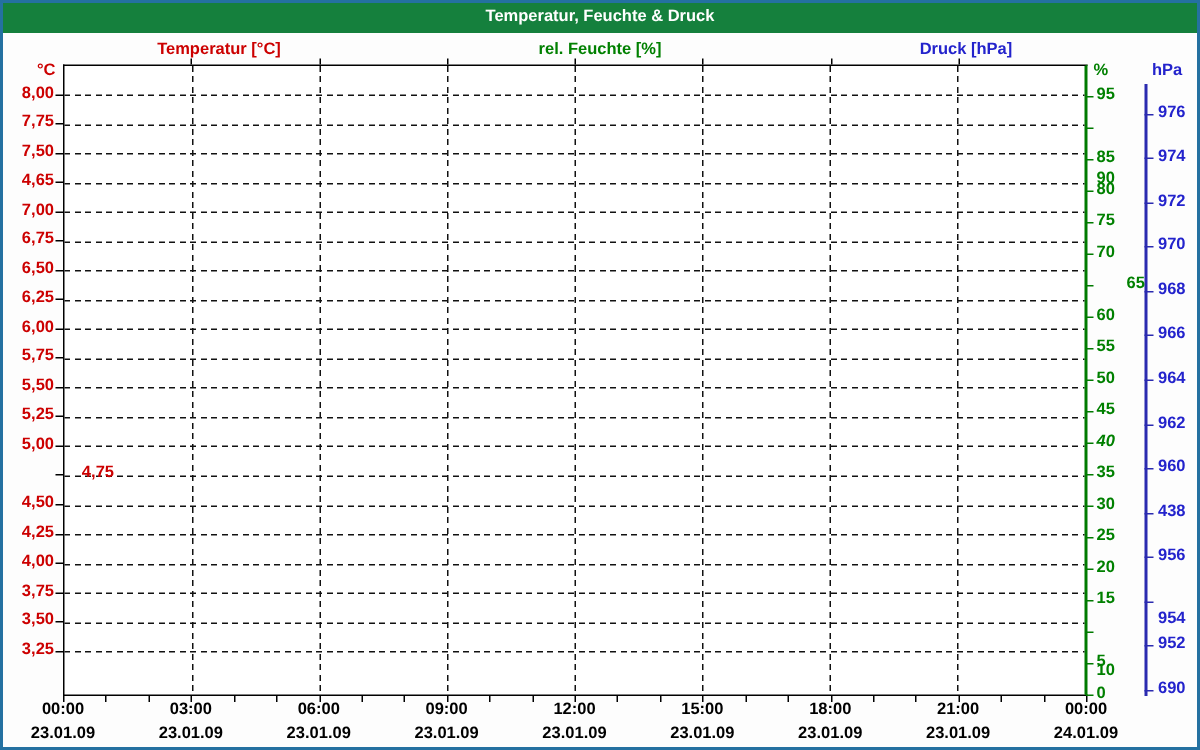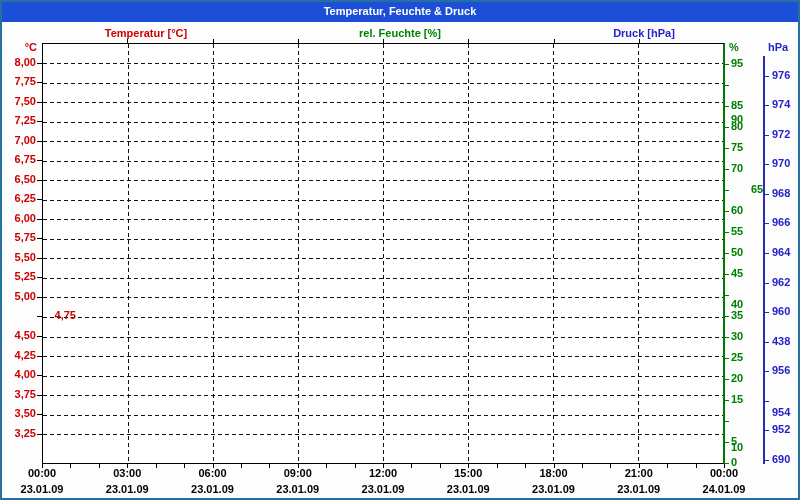--- a/index.html
+++ b/index.html
@@ -32,21 +32,21 @@
   #hdr-press{left:766px;top:39px;}
   .ylab{position:absolute;font-size:11px;font-weight:bold;line-height:13px;white-space:nowrap;}
   .xlab{position:absolute;font-size:11px;font-weight:bold;color:#000;text-align:center;width:64px;white-space:nowrap;}
   #pressure-axis-line{position:absolute;left:761px;top:54px;width:2px;height:408px;background:#2b2bb0;}
   .tickmark{position:absolute;}
 </style>
 </head>
 <body>
 
 <div id="frame" style="border-color: rgb(36, 113, 161);">
-  <div id="titlebar" style="background: #1d4ed8;">
+  <div id="titlebar" style="background: #15803d;">
     <span>Temperatur, Feuchte &amp; Druck</span>
   </div>
 
   <span class="legend-label" id="leg-temp" style="color: rgb(204, 0, 0);">Temperatur [°C]</span>
   <span class="legend-label" id="leg-hum" style="color: rgb(0, 128, 0);">rel. Feuchte [%]</span>
   <span class="legend-label" id="leg-press" style="color: rgb(35, 35, 204);">Druck [hPa]</span>
 
   <div class="axis-header" id="hdr-temp" style="color: rgb(204, 0, 0);">°C</div>
   <div class="axis-header" id="hdr-hum" style="color: rgb(0, 128, 0);">%</div>
   <div class="axis-header" id="hdr-press" style="color: rgb(35, 35, 204);">hPa</div>
@@ -81,21 +81,21 @@
       <div class="vgrid" style="left: 594.5px;"></div>
     </div>
   <div id="pressure-axis-line" style="background: rgb(43, 43, 176);"></div>
 <div class="tickmark" style="left: 35px; top: 60.5349px; width: 5px; height: 1px; background: rgb(0, 0, 0);"></div>
     <div class="ylab" style="left: 0px; top: 53.5349px; width: 34px; text-align: right; color: rgb(204, 0, 0);">8,00</div>
     <div class="tickmark" style="left: 35px; top: 80.0698px; width: 5px; height: 1px; background: rgb(0, 0, 0);"></div>
     <div class="ylab" style="left: 0px; top: 73.0698px; width: 34px; text-align: right; color: rgb(204, 0, 0);">7,75</div>
     <div class="tickmark" style="left: 35px; top: 99.6047px; width: 5px; height: 1px; background: rgb(0, 0, 0);"></div>
     <div class="ylab" style="left: 0px; top: 92.6047px; width: 34px; text-align: right; color: rgb(204, 0, 0);">7,50</div>
     <div class="tickmark" style="left: 35px; top: 119.14px; width: 5px; height: 1px; background: rgb(0, 0, 0);"></div>
-    <div class="ylab" style="left: 0px; top: 112.14px; width: 34px; text-align: right; color: rgb(204, 0, 0);">7,25</div>
+    <div class="ylab" style="left: 0px; top: 112.14px; width: 34px; text-align: right; color: rgb(204, 0, 0);">4,65</div>
     <div class="tickmark" style="left: 35px; top: 138.674px; width: 5px; height: 1px; background: rgb(0, 0, 0);"></div>
     <div class="ylab" style="left: 0px; top: 131.674px; width: 34px; text-align: right; color: rgb(204, 0, 0);">7,00</div>
     <div class="tickmark" style="left: 35px; top: 158.209px; width: 5px; height: 1px; background: rgb(0, 0, 0);"></div>
     <div class="ylab" style="left: 0px; top: 151.209px; width: 34px; text-align: right; color: rgb(204, 0, 0);">6,75</div>
     <div class="tickmark" style="left: 35px; top: 177.744px; width: 5px; height: 1px; background: rgb(0, 0, 0);"></div>
     <div class="ylab" style="left: 0px; top: 170.744px; width: 34px; text-align: right; color: rgb(204, 0, 0);">6,50</div>
     <div class="tickmark" style="left: 35px; top: 197.279px; width: 5px; height: 1px; background: rgb(0, 0, 0);"></div>
     <div class="ylab" style="left: 0px; top: 190.279px; width: 34px; text-align: right; color: rgb(204, 0, 0);">6,25</div>
     <div class="tickmark" style="left: 35px; top: 216.814px; width: 5px; height: 1px; background: rgb(0, 0, 0);"></div>
     <div class="ylab" style="left: 0px; top: 209.814px; width: 34px; text-align: right; color: rgb(204, 0, 0);">6,00</div>
@@ -137,21 +137,21 @@
     <div class="ylab" style="left: 729px; top: 181px; color: rgb(0, 128, 0); margin-left: 20px;">65</div>
     <div class="tickmark" style="left: 722px; top: 209px; width: 5px; height: 1px; background: rgb(0, 122, 0);"></div>
     <div class="ylab" style="left: 729px; top: 202px; color: rgb(0, 128, 0);">60</div>
     <div class="tickmark" style="left: 722px; top: 230px; width: 5px; height: 1px; background: rgb(0, 122, 0);"></div>
     <div class="ylab" style="left: 729px; top: 223px; color: rgb(0, 128, 0);">55</div>
     <div class="tickmark" style="left: 722px; top: 251px; width: 5px; height: 1px; background: rgb(0, 122, 0);"></div>
     <div class="ylab" style="left: 729px; top: 244px; color: rgb(0, 128, 0);">50</div>
     <div class="tickmark" style="left: 722px; top: 272px; width: 5px; height: 1px; background: rgb(0, 122, 0);"></div>
     <div class="ylab" style="left: 729px; top: 265px; color: rgb(0, 128, 0);">45</div>
     <div class="tickmark" style="left: 722px; top: 293px; width: 5px; height: 1px; background: rgb(0, 122, 0);"></div>
-    <div class="ylab" style="left: 729px; top: 296px; color: rgb(0, 128, 0);">40</div>
+    <div class="ylab" style="left: 729px; top: 286px; color: rgb(0, 128, 0); font-style: italic;">40</div>
     <div class="tickmark" style="left: 722px; top: 314px; width: 5px; height: 1px; background: rgb(0, 122, 0);"></div>
     <div class="ylab" style="left: 729px; top: 307px; color: rgb(0, 128, 0);">35</div>
     <div class="tickmark" style="left: 722px; top: 335px; width: 5px; height: 1px; background: rgb(0, 122, 0);"></div>
     <div class="ylab" style="left: 729px; top: 328px; color: rgb(0, 128, 0);">30</div>
     <div class="tickmark" style="left: 722px; top: 356px; width: 5px; height: 1px; background: rgb(0, 122, 0);"></div>
     <div class="ylab" style="left: 729px; top: 349px; color: rgb(0, 128, 0);">25</div>
     <div class="tickmark" style="left: 722px; top: 377px; width: 5px; height: 1px; background: rgb(0, 122, 0);"></div>
     <div class="ylab" style="left: 729px; top: 370px; color: rgb(0, 128, 0);">20</div>
     <div class="tickmark" style="left: 722px; top: 398px; width: 5px; height: 1px; background: rgb(0, 122, 0);"></div>
     <div class="ylab" style="left: 729px; top: 391px; color: rgb(0, 128, 0);">15</div>

